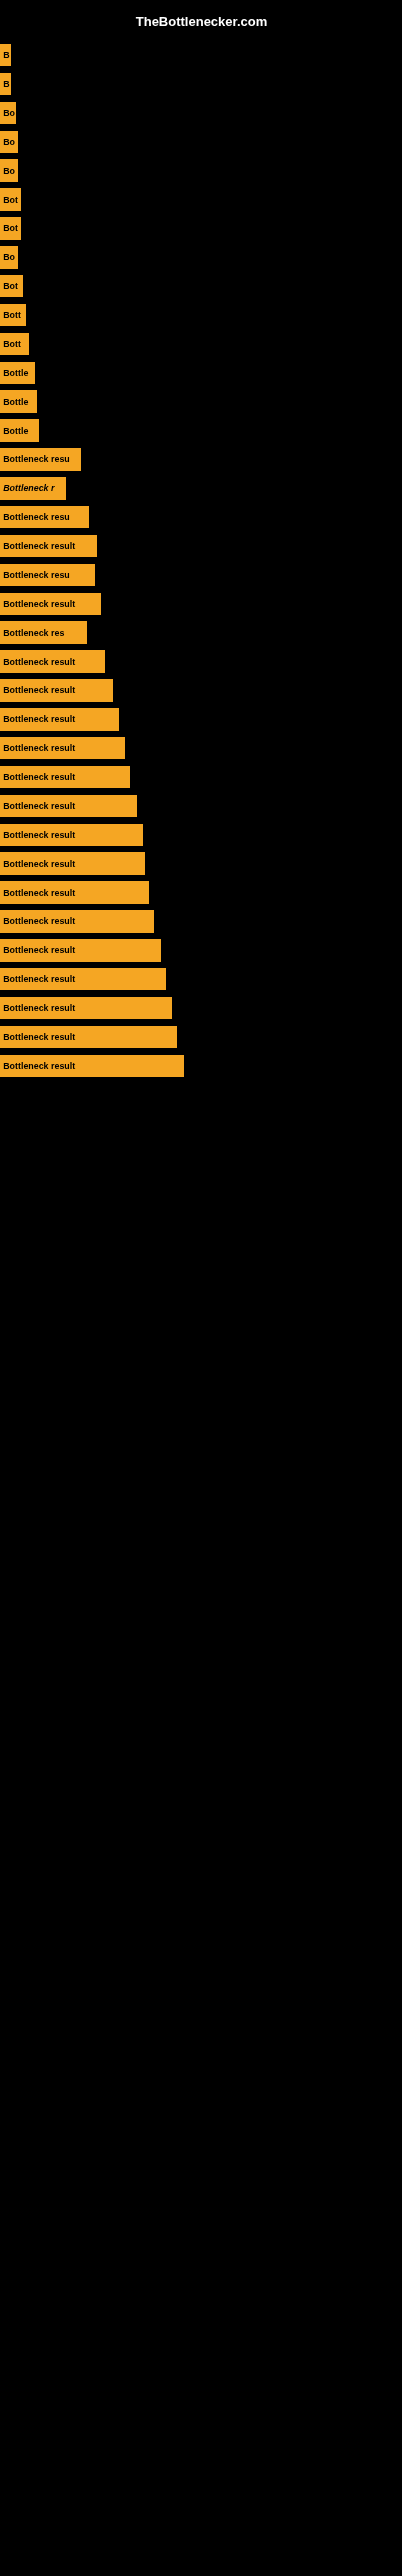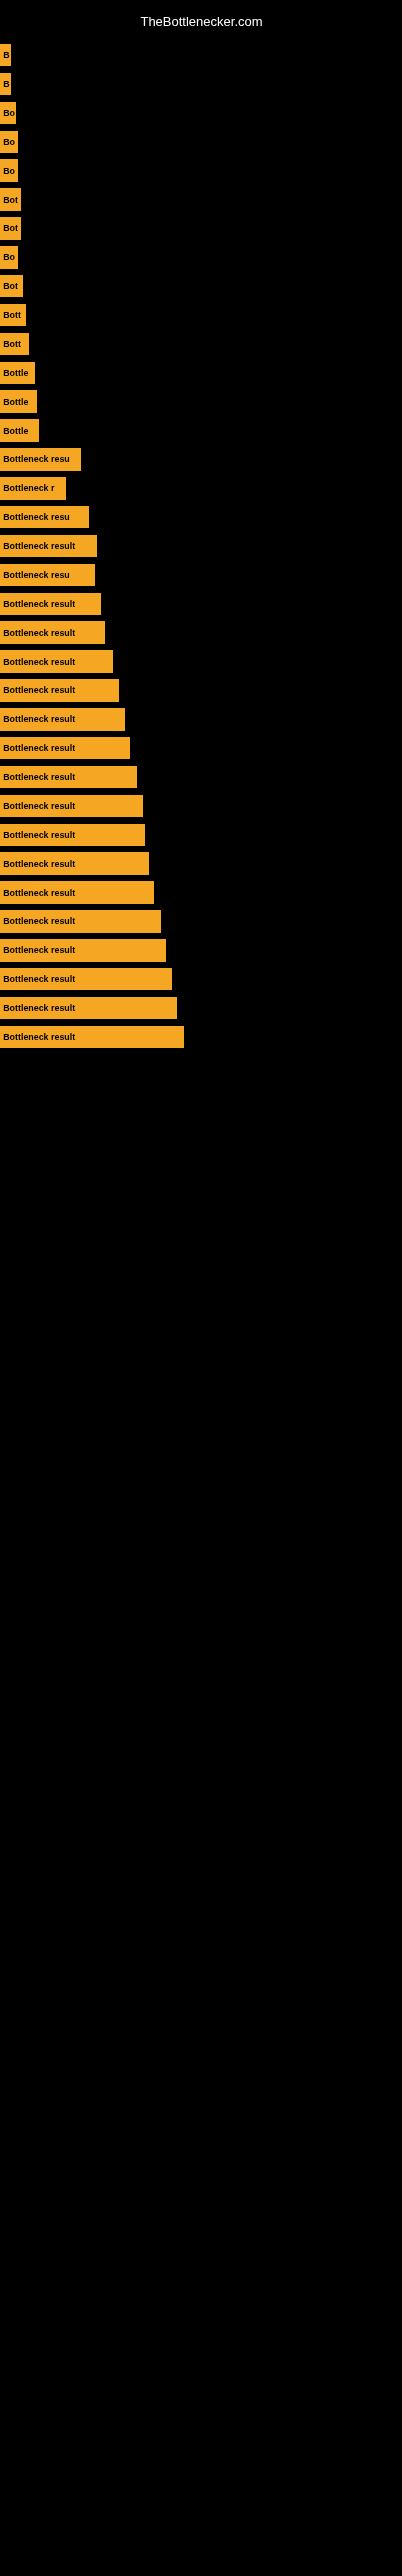--- a/index.html
+++ b/index.html
@@ -17,21 +17,21 @@
       width: 403px;
       min-height: 2576px;
       background-color: #000;
       position: relative;
       padding: 8px 0;
     }
     .site-title {
       text-align: center;
       color: #fff;
       font-size: 13px;
-      font-weight: normal;
+      font-weight: bold;
       padding: 6.4px 0 13px 0;
     }
     .bar-row {
       display: flex;
       align-items: center;
       margin-bottom: 3.2px;
       padding: 1.6px 0;
     }
     .bar-label {
       color: #f5a623;
@@ -126,21 +126,21 @@
         <div class="bar-label" style="width: 39px; min-width: 39px; max-width: 39px;">
           <span>Bottle</span>
         </div>
       </div>
       <div class="bar-row">
         <div class="bar-label" style="width: 81px; min-width: 81px; max-width: 81px;">
           <span>Bottleneck resu</span>
         </div>
       </div>
       <div class="bar-row">
-        <div class="bar-label" style="width: 66px; min-width: 66px; max-width: 66px;">
+        <div class="bar-label" style="width: 66px; min-width: 66px; max-width: 66px; font-style: italic;">
           <span>Bottleneck r</span>
         </div>
       </div>
       <div class="bar-row">
         <div class="bar-label" style="width: 89px; min-width: 89px; max-width: 89px;">
           <span>Bottleneck resu</span>
         </div>
       </div>
       <div class="bar-row">
         <div class="bar-label" style="width: 97px; min-width: 97px; max-width: 97px;">
@@ -148,20 +148,25 @@
         </div>
       </div>
       <div class="bar-row">
         <div class="bar-label" style="width: 95px; min-width: 95px; max-width: 95px;">
           <span>Bottleneck resu</span>
         </div>
       </div>
       <div class="bar-row">
         <div class="bar-label" style="width: 101px; min-width: 101px; max-width: 101px;">
           <span>Bottleneck result</span>
+        </div>
+      </div>
+      <div class="bar-row">
+        <div class="bar-label" style="width: 87px; min-width: 87px; max-width: 87px;">
+          <span>Bottleneck res</span>
         </div>
       </div>
       <div class="bar-row">
         <div class="bar-label" style="width: 105px; min-width: 105px; max-width: 105px;">
           <span>Bottleneck result</span>
         </div>
       </div>
       <div class="bar-row">
         <div class="bar-label" style="width: 113px; min-width: 113px; max-width: 113px;">
           <span>Bottleneck result</span>

